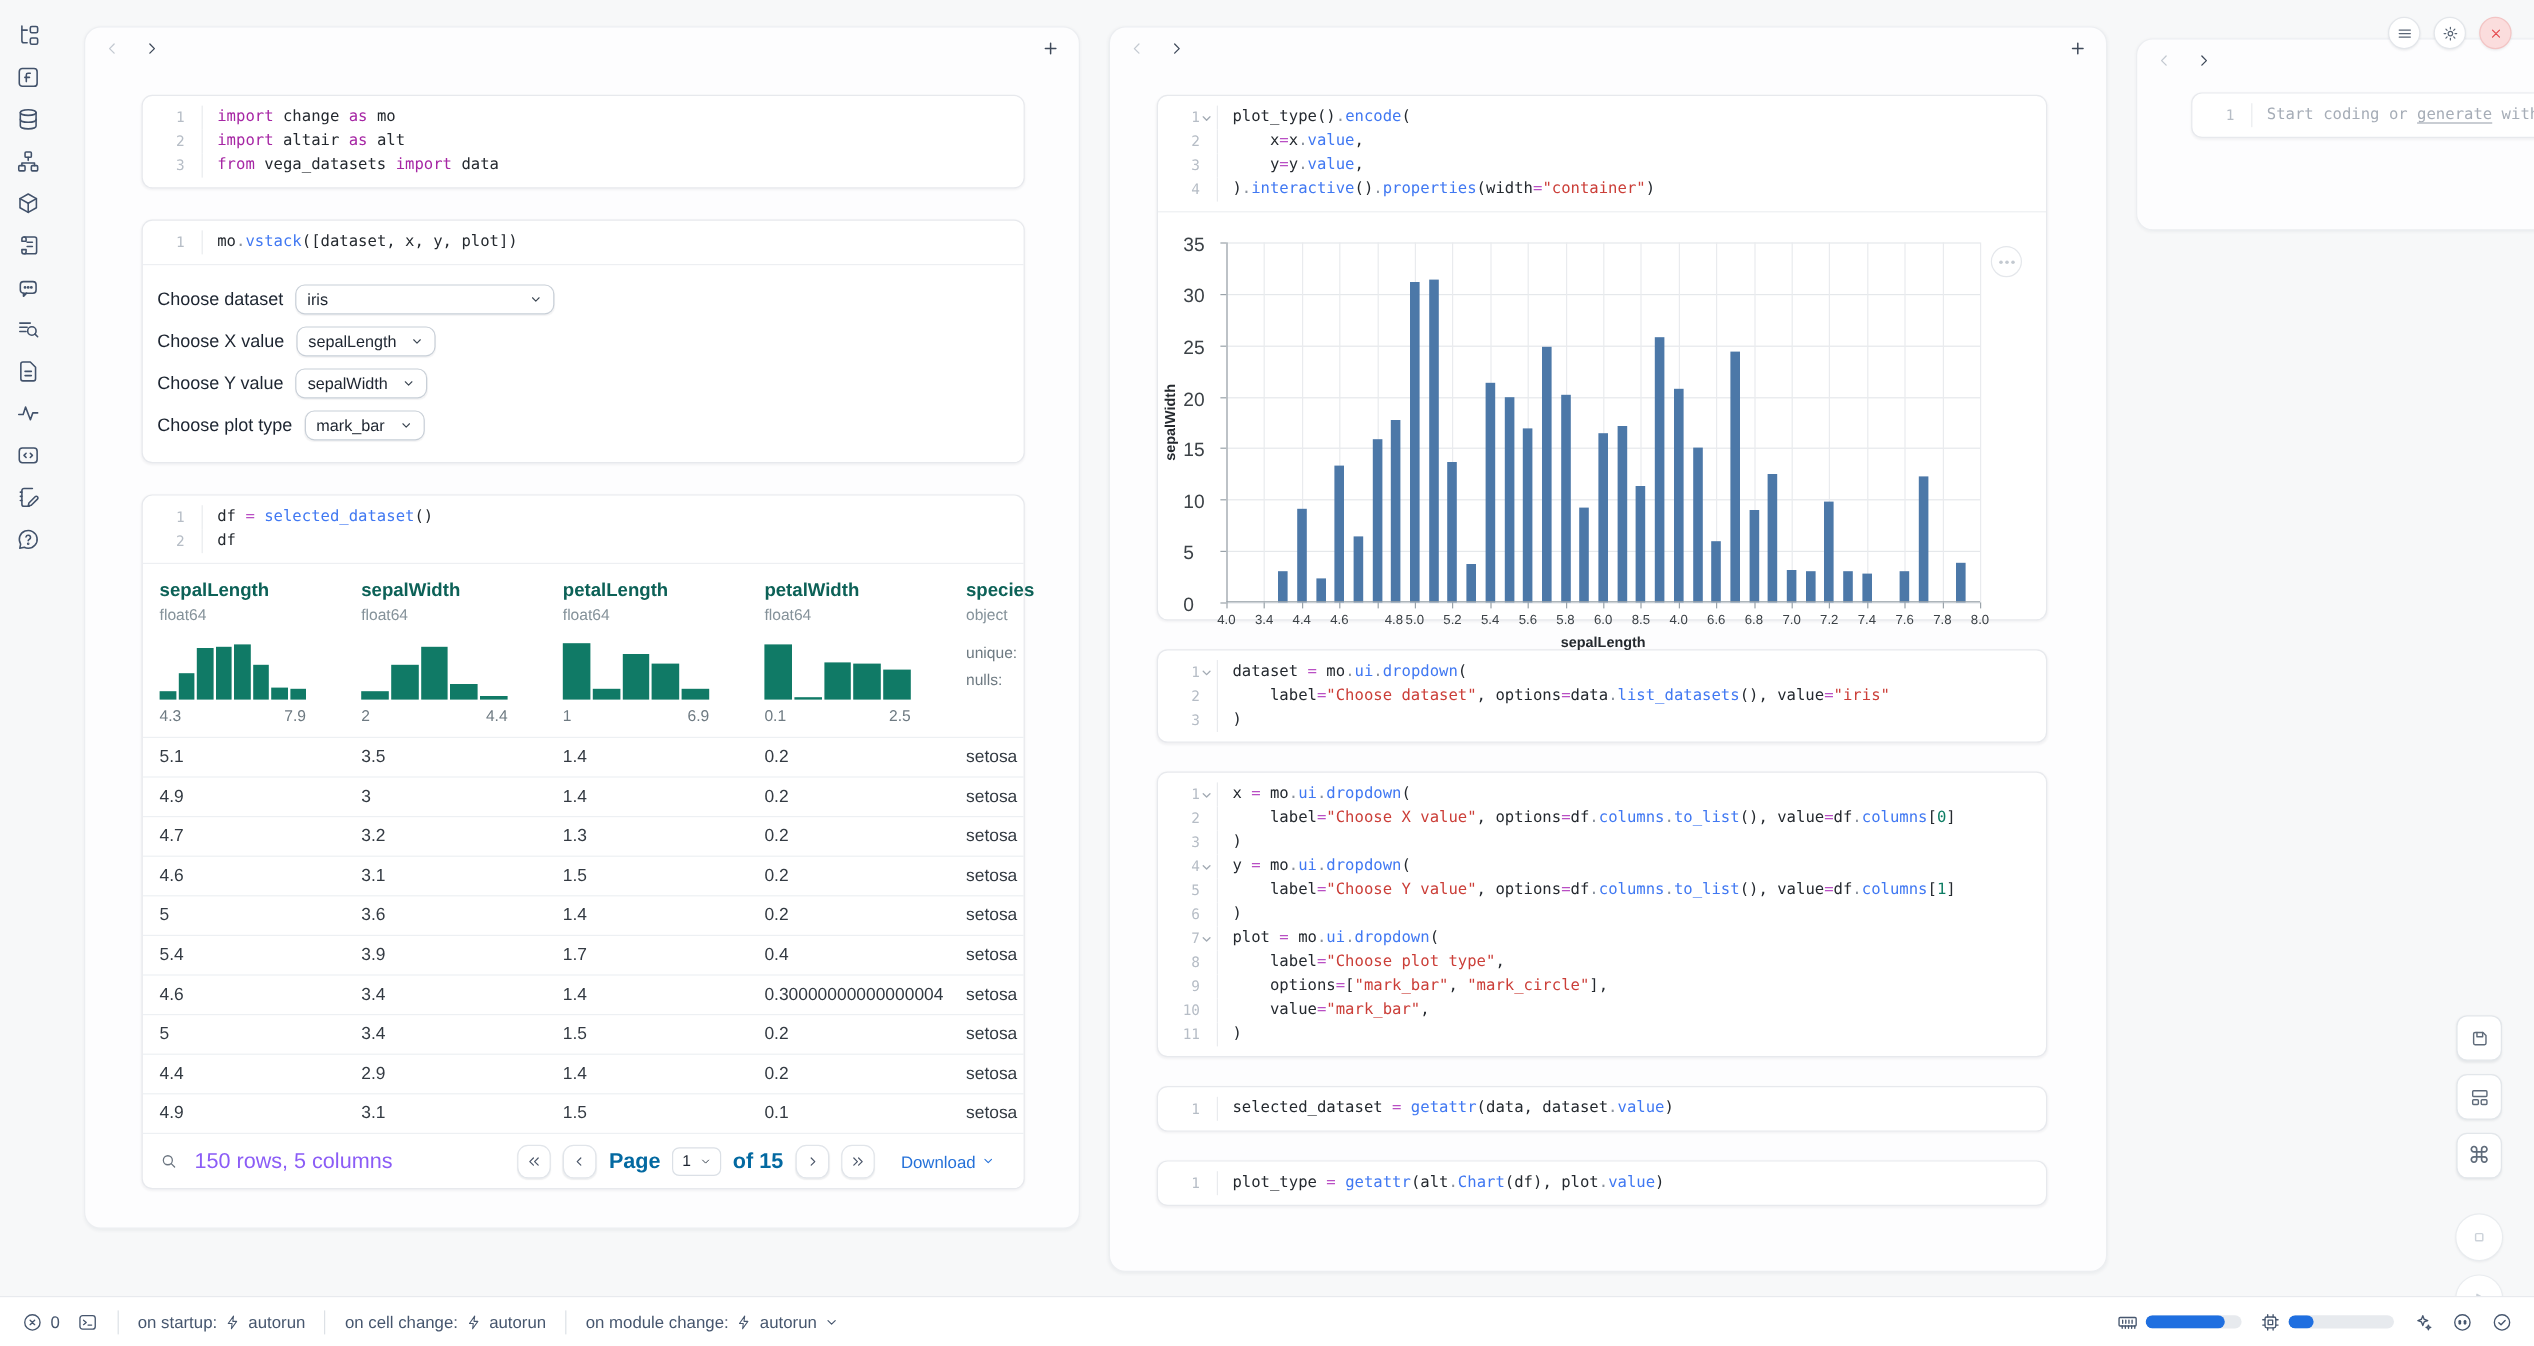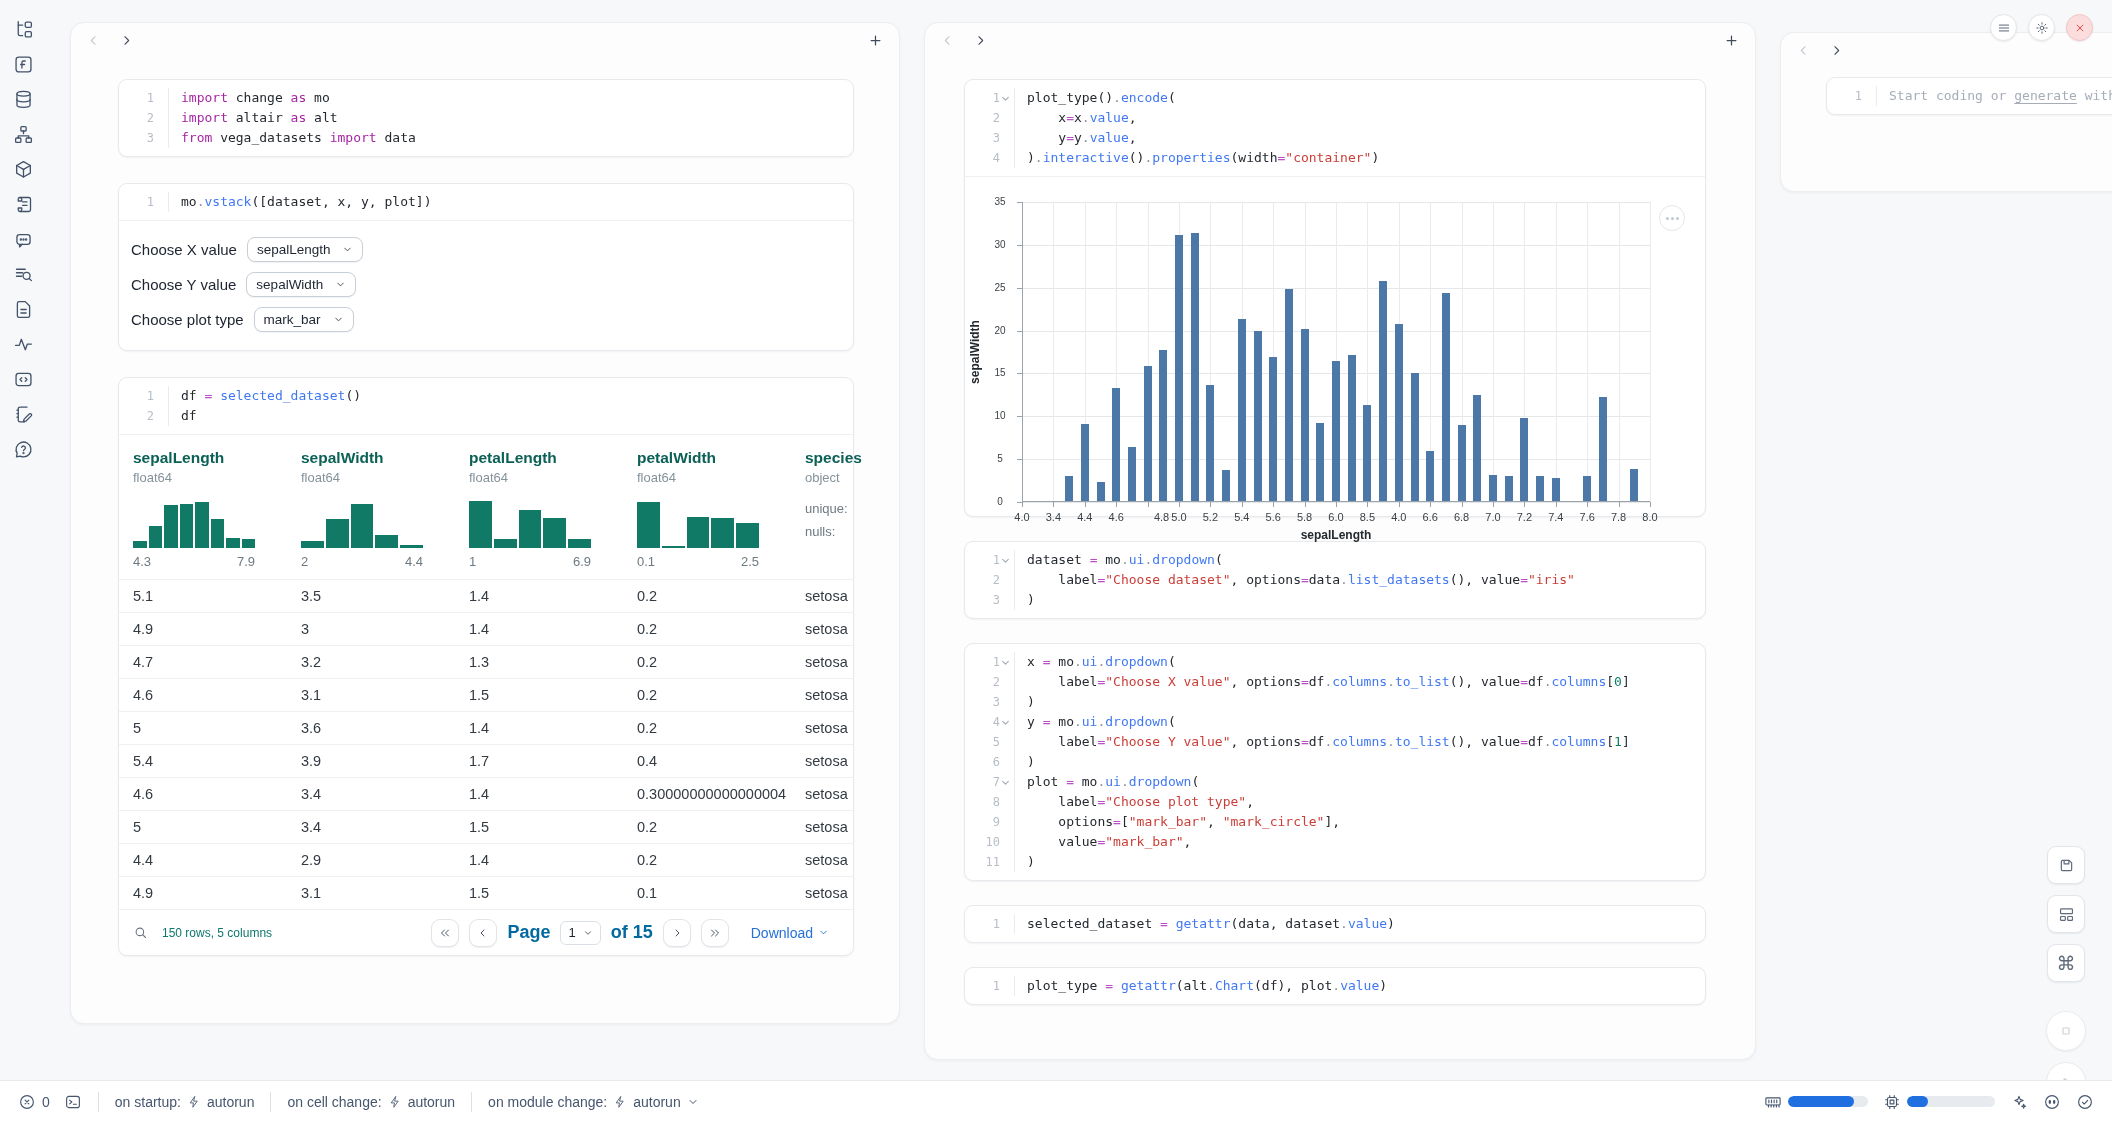--- a/index.html
+++ b/index.html
@@ -67,21 +67,21 @@
   .hname { font-size:15.5px; font-weight:bold; color:#0c6157; }
   .htype { font-size:13px; color:#85929a; margin-top:3px; }
   .hist { margin-top:11px; width:122px; height:52px; display:flex; align-items:flex-end; gap:2px; }
   .hist span { flex:1; background:#107a66; }
   .hrange { width:122px; display:flex; justify-content:space-between; font-size:13px; color:#6e7a82; margin-top:6px; }
   .hmeta { font-size:13px; color:#6e7a82; margin-top:12px; line-height:23px; }
   .trow { display:grid; grid-template-columns:168px 168px 168px 168px 220px;
           border-top:1px solid #edf0f3; height:33px; align-items:center; font-size:14.5px; color:#333a42; }
   .trow .td { padding-left:14px; white-space:nowrap; }
   .tfoot { border-top:1px solid #edf0f3; height:46px; display:flex; align-items:center; padding:0 24px 0 14px; gap:10px; }
-  .tfoot .sum { font-size:12px; color:#0f766e; margin-left:4px; }
+  .tfoot .sum { font-size:18px; color:#8b5cf6; margin-left:4px; }
   .tfoot .sp { flex:1; }
   .ficon svg { width:15px; height:15px; stroke:#6b7580; fill:none; stroke-width:1.7; stroke-linecap:round; }
   .pbtn { width:28px; height:28px; border:1px solid #e1e5ea; border-radius:9px; background:#fff;
           box-shadow:0 1px 1px rgba(16,24,40,.07); display:flex; align-items:center; justify-content:center;
           color:#4a5568; cursor:pointer; }
   .pbtn svg { width:12px; height:12px; stroke:currentColor; fill:none; stroke-width:2; stroke-linecap:round; stroke-linejoin:round; }
   .ptext { font-size:18px; color:#0369a1;font-weight:bold; }
   .psel { height:24px; border:1px solid #dbe0e6; border-radius:6px; display:inline-flex; align-items:center;
           gap:7px; padding:0 7px; font-size:13px; background:#fff; cursor:pointer; }
   .psel svg { width:10px; height:10px; stroke:#3c4753; fill:none; stroke-width:2; stroke-linecap:round; stroke-linejoin:round; }
@@ -89,21 +89,21 @@
   .dl svg { width:11px; height:11px; stroke:#2571d9; fill:none; stroke-width:2; stroke-linecap:round; stroke-linejoin:round; }
 
   
   .chart-out { position:relative; padding:25px 0 14px 0; }
   #chart { position:relative; margin-left:57px; width:628px; height:300px; }
   .gh { position:absolute; left:0; width:100%; height:1px; background:#e5e8eb; }
   .gv { position:absolute; top:0; width:1px; height:100%; background:#e9ebee; }
   .ax-l { position:absolute; left:0; top:0; bottom:0; width:1px; background:#9aa3aa; }
   .ax-b { position:absolute; left:0; right:0; bottom:0; height:1px; background:#9aa3aa; }
   .bar { position:absolute; width:8px; background:#4c78a8; }
-  .ylab { position:absolute; left:-36px; width:28px; text-align:center; font-size:10px; color:#3c4247; transform:translateY(-6px); }
+  .ylab { position:absolute; left:-36px; width:28px; text-align:left; font-size:16px; color:#3c4247; transform:translateY(-6px); }
   .yt { position:absolute; left:-5px; width:5px; height:1px; background:#9aa3aa; }
   .xlab { position:absolute; top:100%; margin-top:9px; font-size:11px; color:#3c4247; transform:translateX(-50%); }
   .xt { position:absolute; top:100%; width:1px; height:5px; background:#9aa3aa; }
   .ytitle { position:absolute; left:-47px; top:50%; font-size:12px; font-weight:bold; color:#24292e;
             transform:translate(-50%,-50%) rotate(-90deg); white-space:nowrap; }
   .xtitle { position:absolute; left:50%; top:100%; margin-top:26px; transform:translateX(-50%);
             font-size:12px; font-weight:bold; color:#24292e; }
   .chart-action { position:absolute; top:28px; right:20px; width:26px; height:26px; border:1px solid #e4e7eb;
             border-radius:50%; background:#fff; display:flex; align-items:center; justify-content:center;
             gap:2px; cursor:pointer; }
@@ -296,20 +296,29 @@
         <div class="cl">
           <span class="gut">
             <span class="num">1</span>
             <span class="foldslot"></span>
           </span>
           <span class="ct"><span class="tok-p">mo</span><span class="tok-d">.</span><span class="tok-f">vstack</span><span class="tok-p">([dataset, x, y, plot])</span></span>
         </div>
       </div>
     <div class="out">
       <div class="drows">
+        <div class="drow">
+          <span class="dlabel">Choose dataset</span>
+          <span class="sel wide">
+              <span>iris</span>
+              <svg viewBox="0 0 24 24">
+                <path d="M6 9l6 6 6-6"></path>
+              </svg>
+            </span>
+        </div>
         <div class="drow">
           <span class="dlabel">Choose X value</span>
           <span class="sel">
               <span>sepalLength</span>
               <svg viewBox="0 0 24 24">
                 <path d="M6 9l6 6 6-6"></path>
               </svg>
             </span>
         </div>
         <div class="drow">

